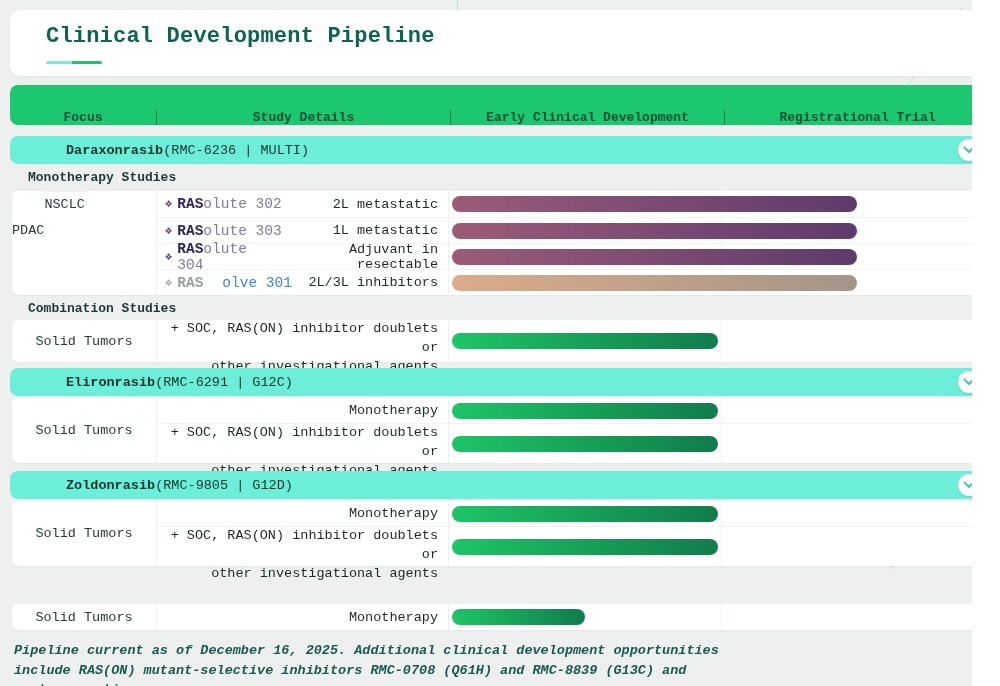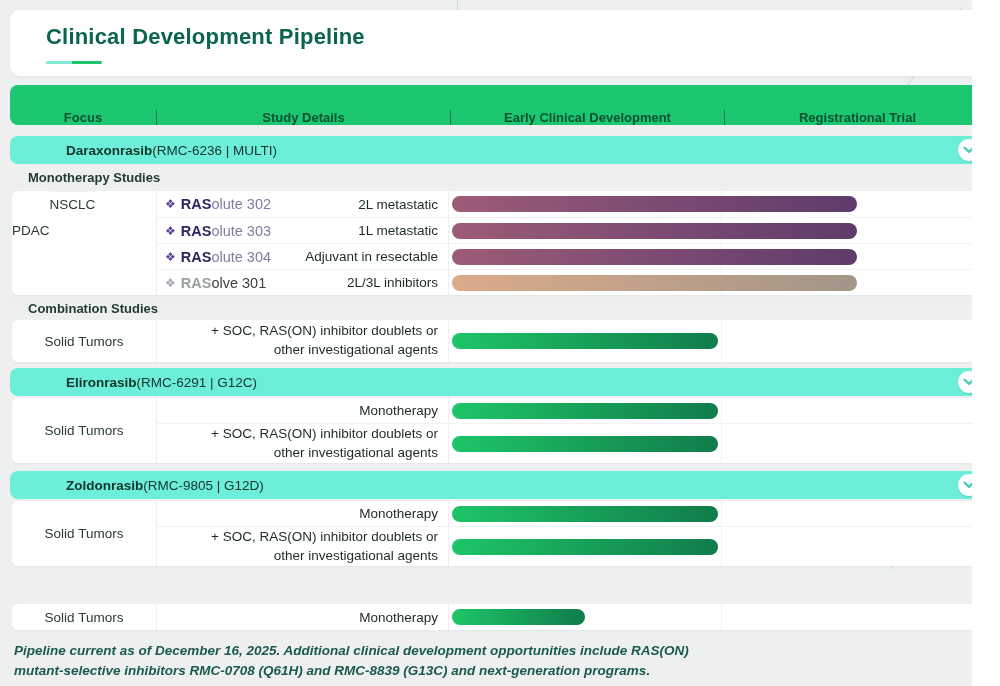--- a/index.html
+++ b/index.html
@@ -1,16 +1,16 @@
 <!DOCTYPE html>
 <html><head>
 <meta charset="utf-8">
 <style>
   html,body{margin:0;padding:0;}
-  .page{position:relative;width:972px;height:686px;background:#eef0f0;font-family:Liberation Sans, sans-serif;overflow:hidden;}
+  .page{position:relative;width:972px;height:686px;background:#eef0f0;font-family:Liberation Mono, monospace;overflow:hidden;}
   .deco{position:absolute;background:rgba(120,195,165,.38);z-index:0;}
   .deco-v{left:457px;top:0;width:1px;height:12px;}
   .deco-d1{right:-18px;top:60px;width:130px;height:1px;transform:rotate(-55deg);}
   .deco-d2{right:-30px;top:250px;width:110px;height:1px;transform:rotate(35deg);}
   .deco-d3{right:-24px;top:530px;width:120px;height:1px;transform:rotate(-40deg);}
 
   .title-card{position:absolute;left:10px;top:10px;width:976px;height:66px;background:#ffffff;border-radius:10px;box-shadow:0 1px 3px rgba(0,0,0,.05);z-index:1;}
   .title-card h1{margin:14px 0 0 36px;font-size:22px;font-weight:600;color:#0b6550;letter-spacing:.2px;}
   .underline{position:absolute;left:36px;top:51px;display:flex;}
   .u-teal{display:inline-block;width:26px;height:3px;background:#7fe9d6;border-radius:2px 0 0 2px;}
@@ -28,26 +28,26 @@
   .glabel{position:absolute;left:28px;font-size:13px;font-weight:700;color:#1f3833;z-index:1;}
 
   .block{position:absolute;left:12px;width:974px;background:#ffffff;border-radius:6px;box-shadow:0 1px 2px rgba(0,0,0,.04);display:flex;z-index:1;}
   .focus-col{width:144px;border-right:1px solid #edf0f0;display:flex;flex-direction:row;}
   .focus-cell{display:flex;align-items:center;justify-content:center;font-size:13.5px;color:#2a3b36;}
   .rows-col{flex:1;display:flex;flex-direction:column;}
   .rrow{display:flex;align-items:stretch;}
   .rrow+.rrow{border-top:1px solid #f0f2f3;}
   .study-cell{width:292px;border-right:1px solid #edf0f0;display:flex;align-items:center;justify-content:space-between;padding:0 10px 0 8px;box-sizing:border-box;}
   .study-cell.right-only{justify-content:flex-end;}
-  .study-cell.two-line{flex-direction:column;justify-content:center;align-items:flex-end;line-height:1.4;}
+  .study-cell.two-line{flex-direction:column;align-items:flex-end;line-height:1.4;}
   .study-name{font-size:14.5px;display:flex;align-items:center;gap:5px;}
   .study-name .ras{font-weight:700;color:#312461;}
   .study-name .rest{color:#837aa0;}
   .study-name.gray .ras{color:#9aa0a0;}
-  .study-name.gray .rest{color:#404040;}
+  .study-name.gray .rest{color:#3b82f6;margin-left:19px;}
   .ras-ico{font-size:12px;color:#5b3f96;line-height:1;}
   .ras-ico.gray{color:#aaa4b2;}
   .setting{font-size:13.5px;color:#1c2a26;text-align:right;}
   .bar-cell{flex:1;position:relative;display:flex;align-items:center;}
   .vline{position:absolute;left:272px;top:0;bottom:0;width:1px;background:#f0f2f3;}
   .bar{height:16px;border-radius:8px;margin-left:3px;position:relative;z-index:1;}
 
   .footer{position:absolute;left:14px;top:641px;width:712px;font-size:13.5px;font-weight:700;font-style:italic;color:#1a594f;line-height:1.45;z-index:1;}
 </style>
 </head>

